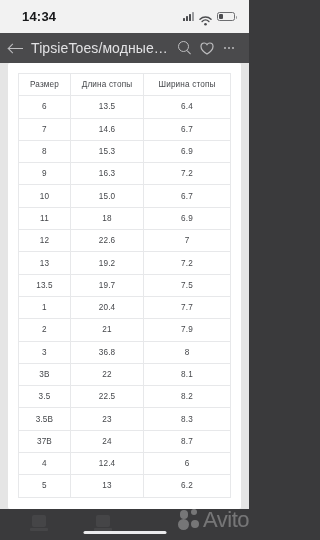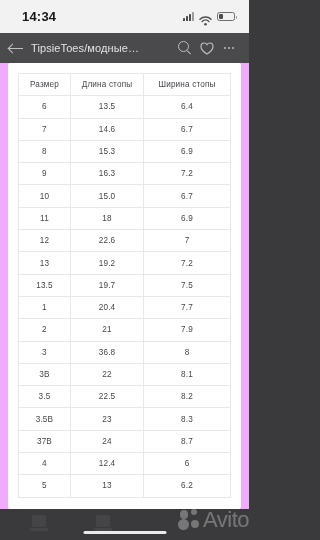--- a/index.html
+++ b/index.html
@@ -5,21 +5,21 @@
   * { margin:0; padding:0; box-sizing:border-box; }
   html,body {
     width:249px; height:540px;
     font-family:"Liberation Sans", sans-serif;
     background:#3a3a3c;
     overflow:hidden;
   }
   #phone {
     position:relative;
     width:249px; height:540px;
-    background:#f0abfc;
+    background:#e5e5e5;
   }
 
   
   #status-bar {
     position:absolute; top:0; left:0;
     width:249px; height:33px;
     background:#f2f2f2;
     display:flex; align-items:center;
     justify-content:space-between;
     padding:0 14px 0 22px;
@@ -64,21 +64,21 @@
     width:14px; height:1.2px; background:#d9d9db;
   }
   #back-arrow:after {
     content:""; position:absolute; left:1px; top:3.6px;
     width:6px; height:6px;
     border-left:1.2px solid #d9d9db; border-bottom:1.2px solid #d9d9db;
     transform:rotate(45deg);
   }
   #nav-title {
     margin-left:7px;
-    font-size:11px; color:#e2e2e4;
+    font-size:14px; color:#e2e2e4;
     white-space:nowrap; overflow:hidden;
     flex:1 1 auto;
     letter-spacing:0.1px;
   }
   .nav-icon {
     width:22px; height:22px; flex:0 0 auto;
     position:relative; opacity:0.8;
   }
   #search-icon:before {
     content:""; position:absolute; left:4px; top:4px;

